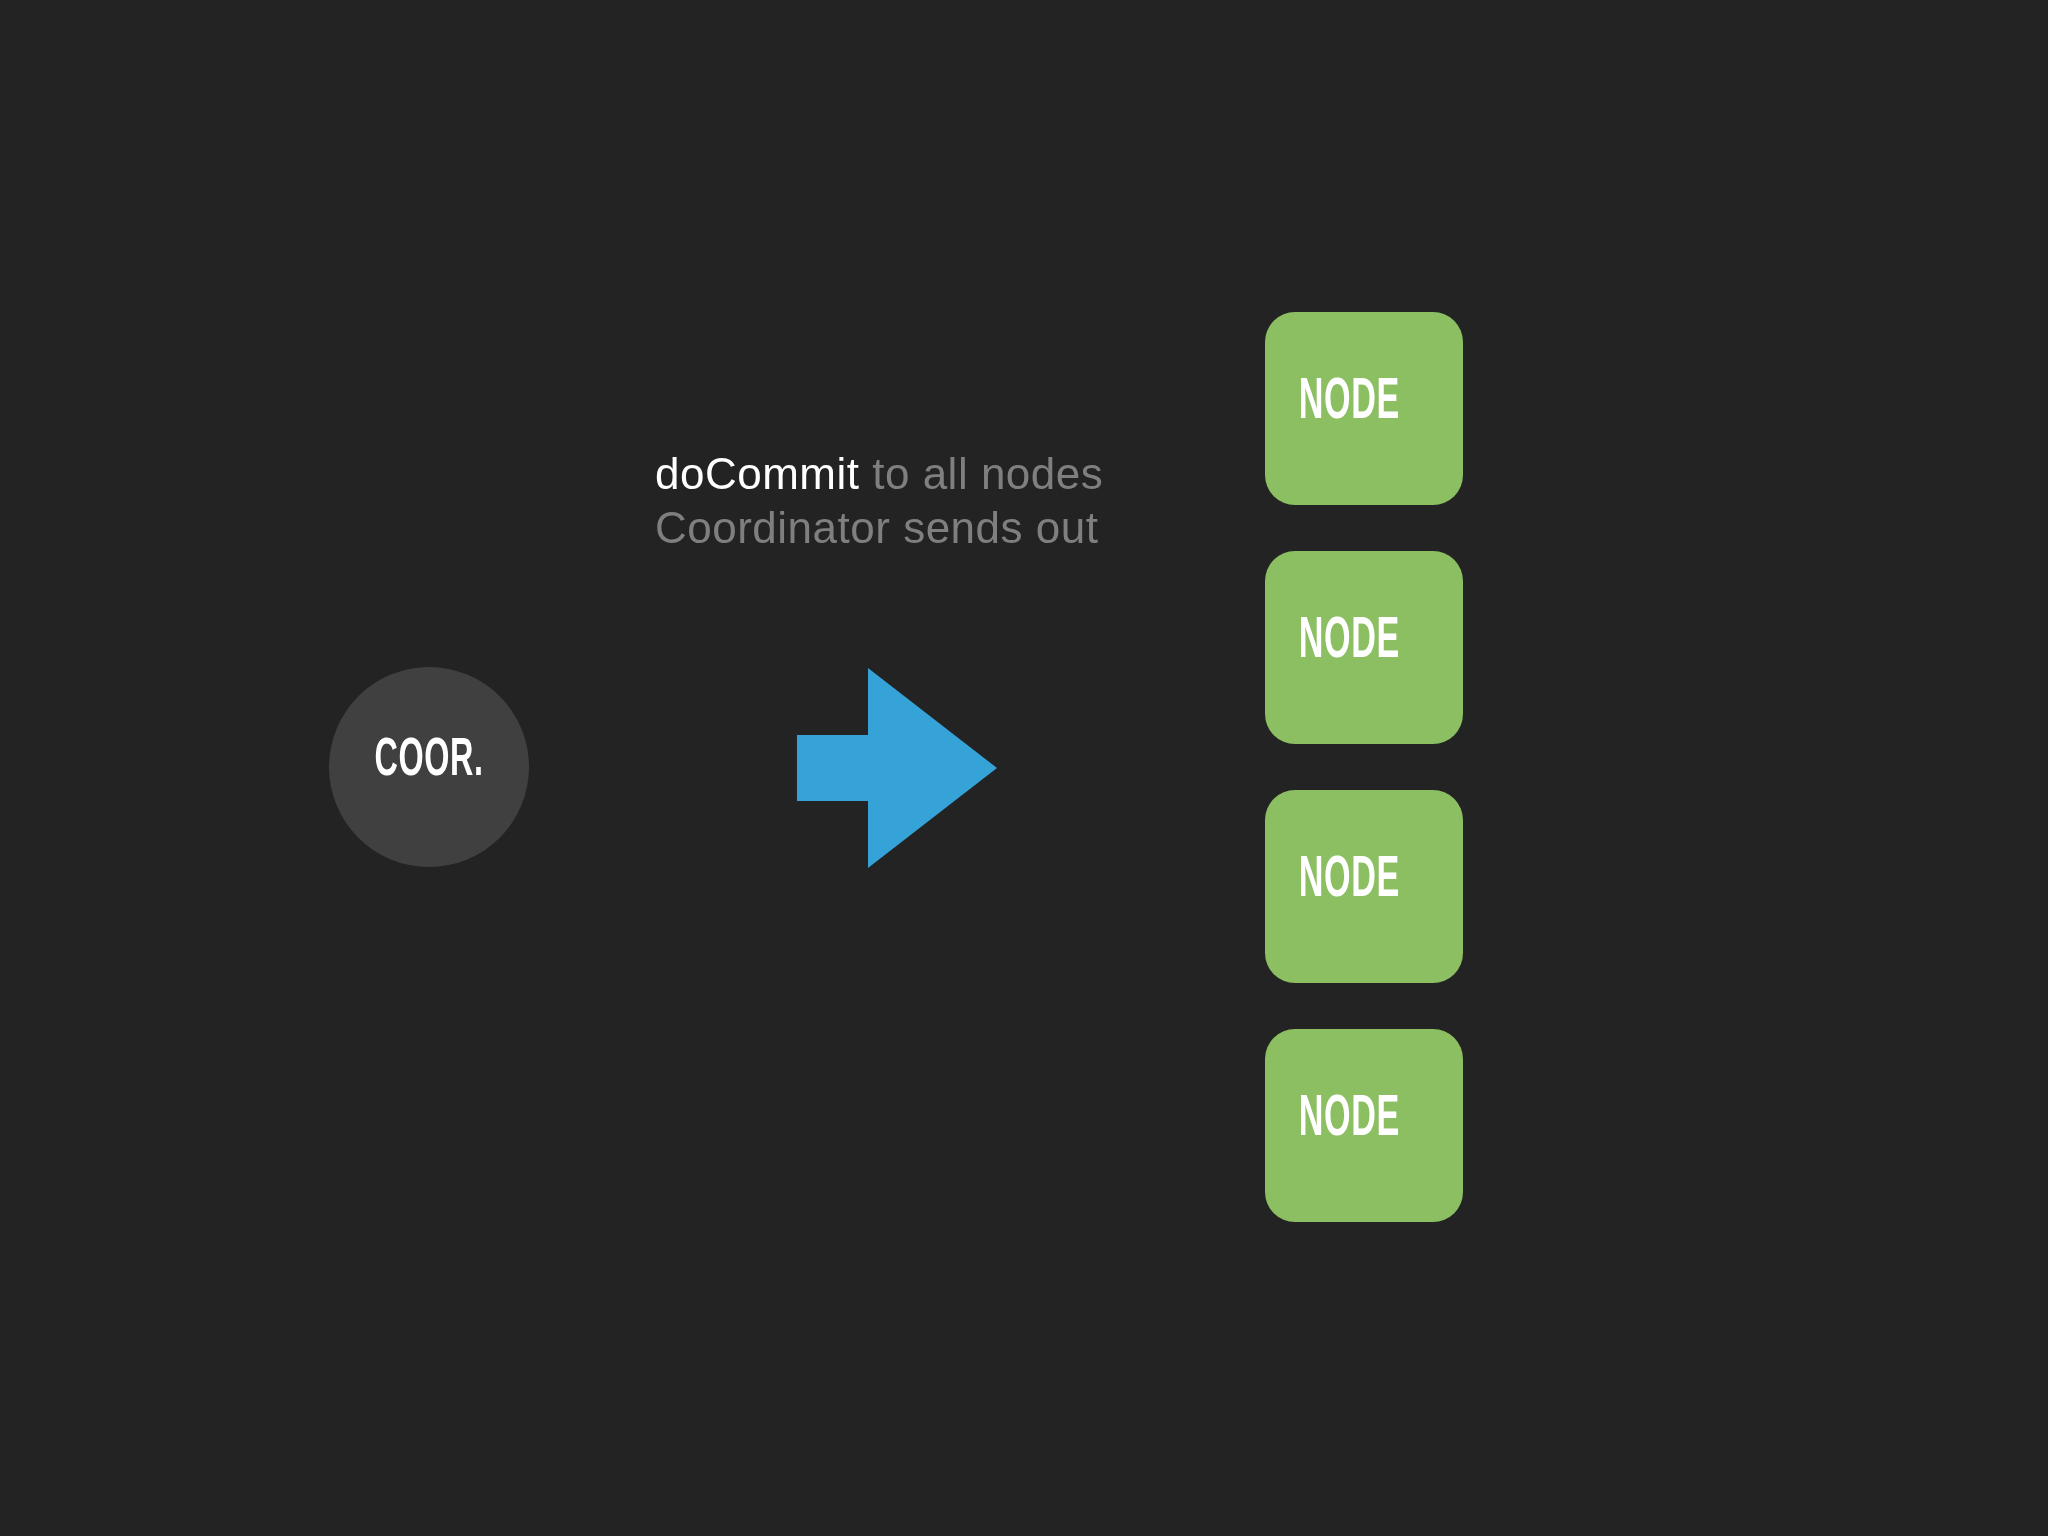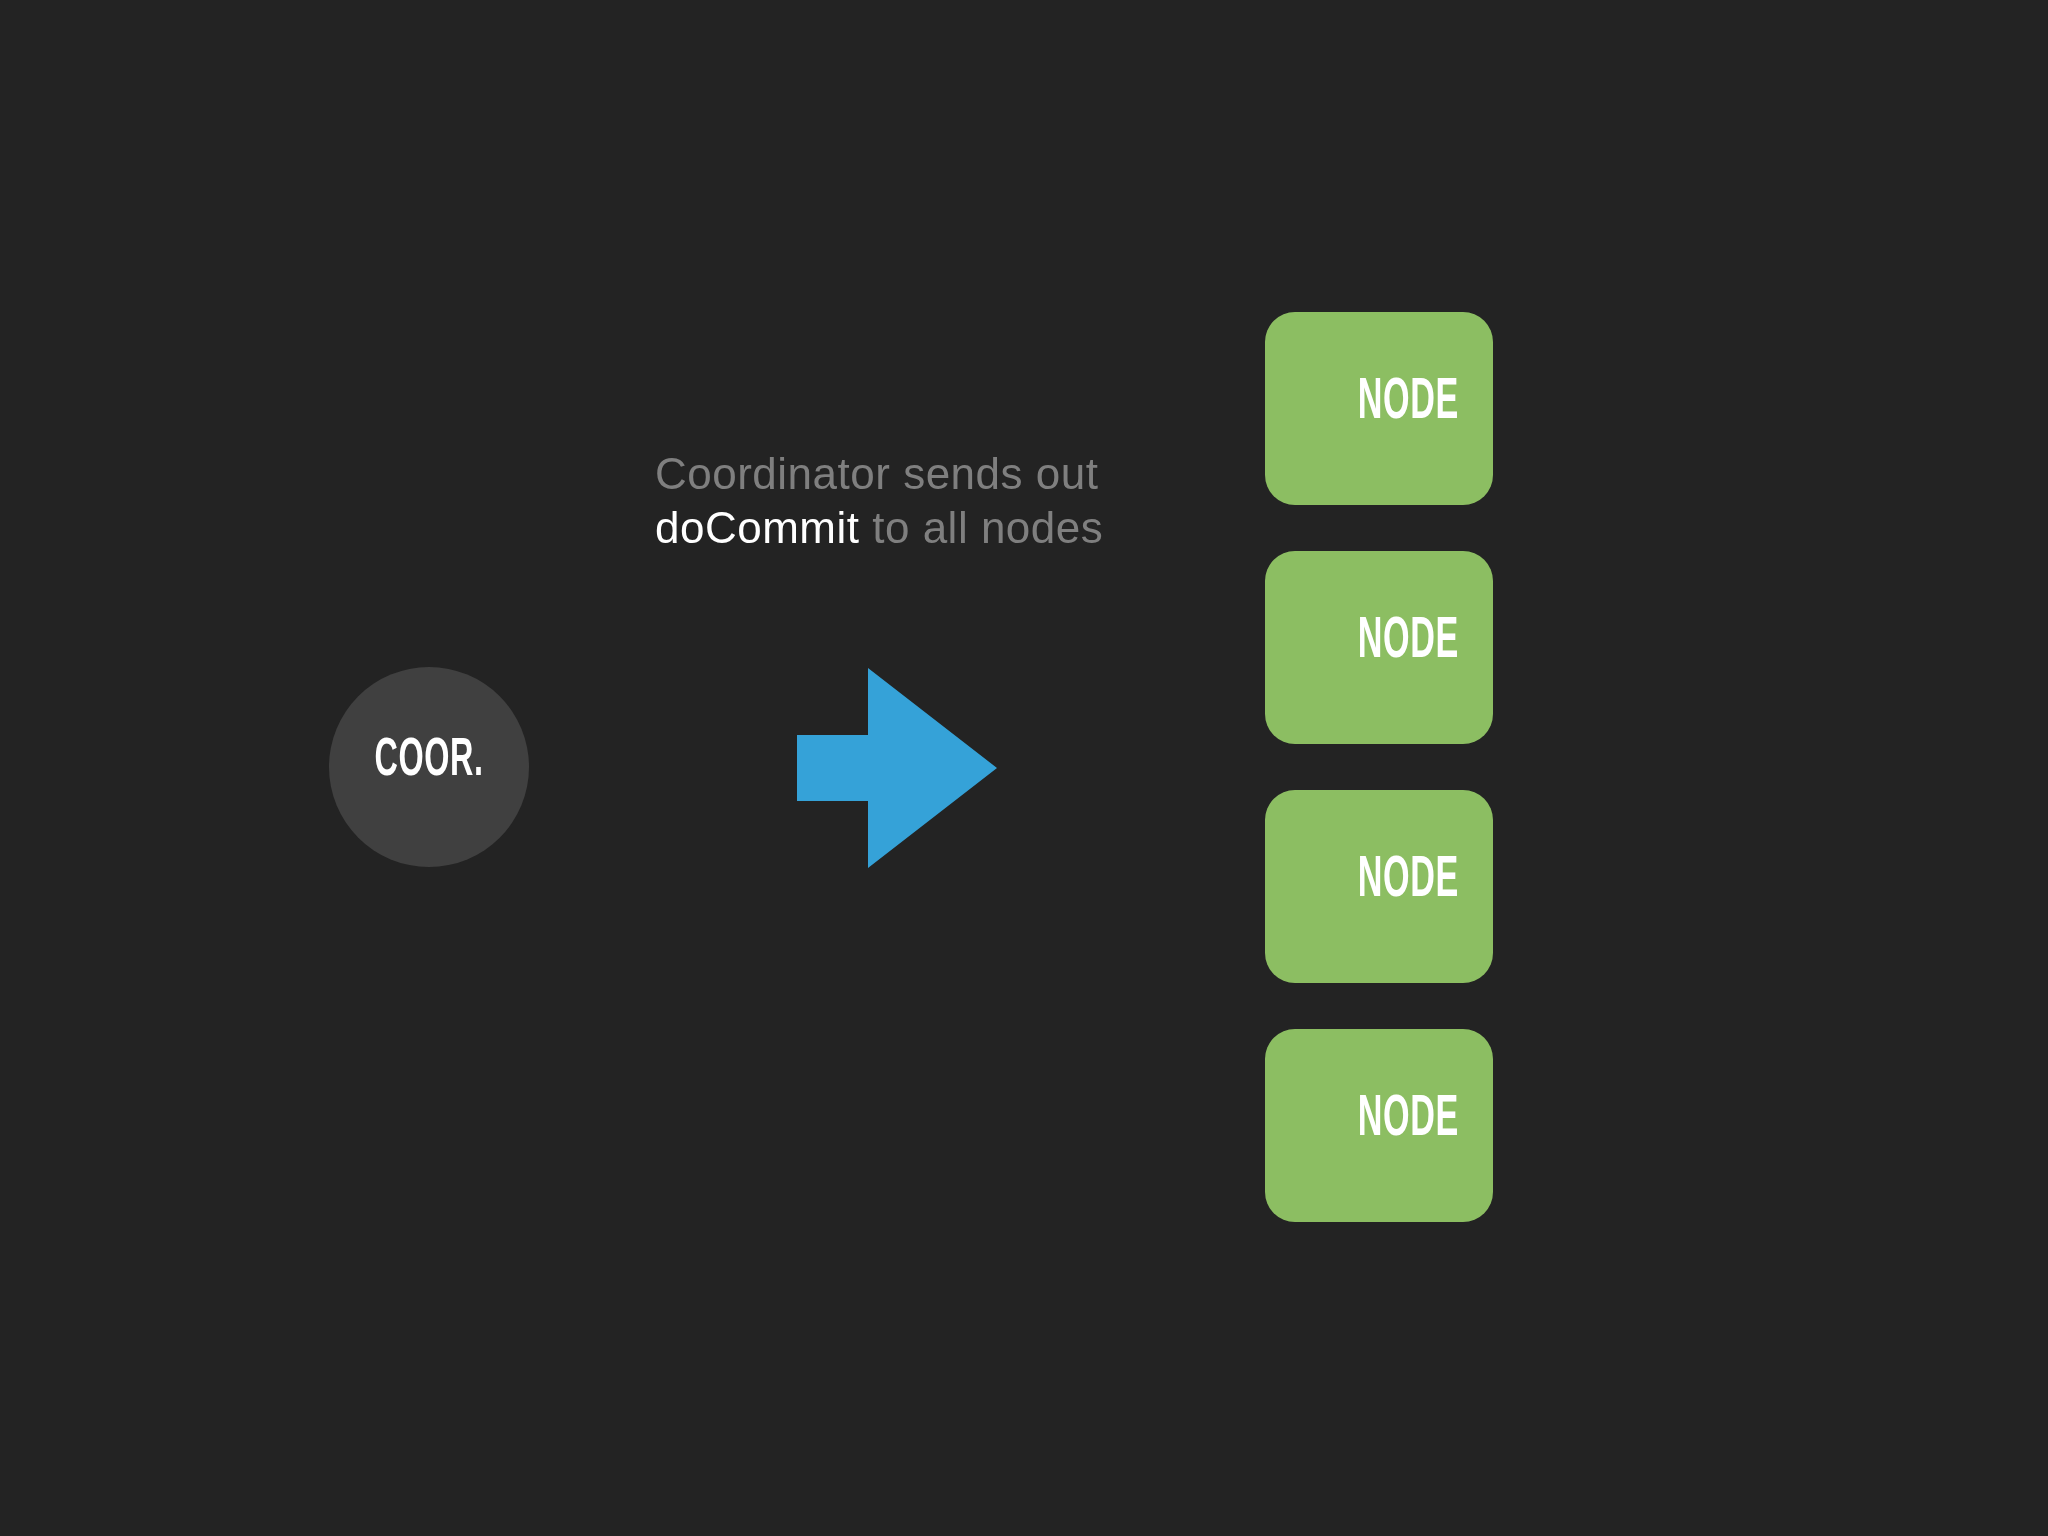--- a/index.html
+++ b/index.html
@@ -60,41 +60,41 @@
   
   .node-column {
     position: absolute;
     left: 1265px;
     top: 312px;
     display: flex;
     flex-direction: column;
     gap: 46px;
   }
   .node-box {
-    width: 228px;
+    width: 198px;
     height: 193px;
     border-radius: 30px;
     display: flex;
     align-items: center;
-    justify-content: flex-end;
+    justify-content: flex-start;
   }
   .node-box .badge-label {
     font-size: 57px;
   }
 </style>
 </head>
 <body>
 
 <div class="stage" style="background-color: rgb(35, 35, 35);">
 
   <div class="caption">
-    <div style="color: rgb(127, 127, 127);">Coordinator sends out</div>
     <div style="color: rgb(127, 127, 127);">
       <span class="em" style="color: rgb(255, 255, 255);">doCommit</span><span> to all nodes</span>
     </div>
+    <div style="color: rgb(127, 127, 127);">Coordinator sends out</div>
   </div>
 
   <div class="coordinator" style="background-color: #404040;">
     <span class="badge-label" style="color: rgb(255, 255, 255);">COOR.</span>
   </div>
 
   <svg class="arrow" viewBox="0 0 200 200">
     <polygon points="0,67 71,67 71,0 200,100 71,200 71,133 0,133" style="fill: rgb(53, 162, 216);"></polygon>
   </svg>
 

